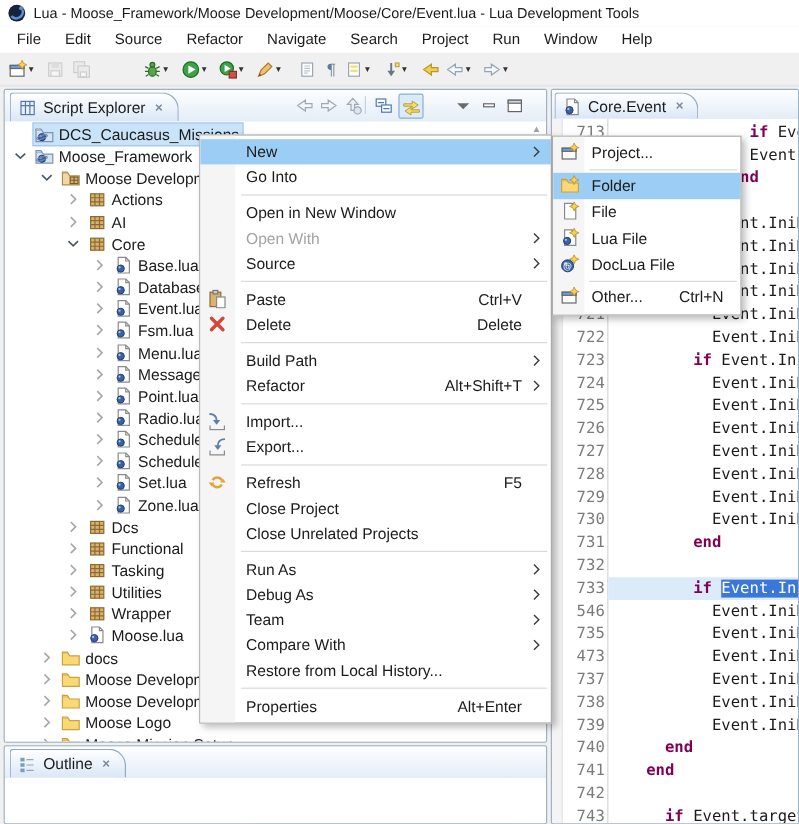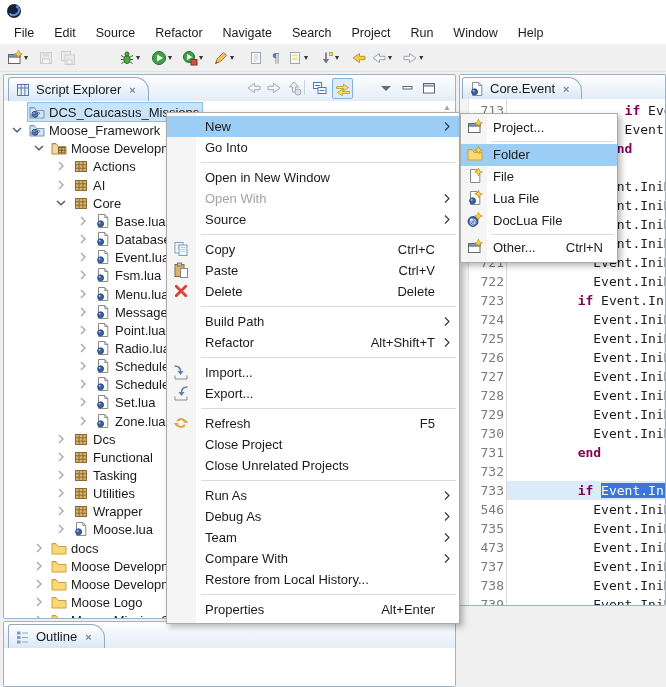--- a/index.html
+++ b/index.html
@@ -52,20 +52,21 @@
 <body>
 
 <div class="titlebar">
   <span id="applogo">
       <svg width="16" height="16" viewBox="0 0 16 16">
         <circle cx="8" cy="8" r="7" fill="#16233F"></circle>
         <path d="M3.5 10.5 a5.5 5.5 0 0 0 9.2 -5.5" stroke="#5E8FD6" stroke-width="2" fill="none"></path>
         <circle cx="11.5" cy="3.8" r="1.6" fill="#5E8FD6"></circle>
       </svg>
     </span>
+  <span>Lua - Moose_Framework/Moose Development/Moose/Core/Event.lua - Lua Development Tools</span>
 </div>
 <div class="menubar" id="menubar">
     <span class="mb">File</span>
     <span class="mb">Edit</span>
     <span class="mb">Source</span>
     <span class="mb">Refactor</span>
     <span class="mb">Navigate</span>
     <span class="mb">Search</span>
     <span class="mb">Project</span>
     <span class="mb">Run</span>
@@ -788,21 +789,21 @@
             <path d="M7 13 h6" stroke="#9AA6B4"></path>
           </svg>
         </span>
       <span>Outline</span>
       <span class="x">×</span>
     </div>
   </div>
   <div style="position:absolute;left:0;top:26px;right:0;bottom:0;background:#FFF"></div>
 </div>
 
-<div class="panel" style="left:459px;top:74px;width:207px;height:532px">
+<div class="panel" style="left:459px;top:74px;width:207px;height:613px">
   <div class="tabstrip" style="height:24px">
     <div class="tab" style="left:2px;height:22px">
       <span id="edtabicon">
           <svg width="16" height="16" viewBox="0 0 16 16">
             <path d="M3.5 1.5 H9.8 L12.8 4.5 V14.5 H3.5 Z" fill="#FFF" stroke="#8A8A8A"></path>
             <path d="M9.8 1.5 V4.5 H12.8" fill="none" stroke="#8A8A8A"></path>
             <circle cx="5.6" cy="10.8" r="3" fill="#3B62A8" stroke="#1F3A6E" stroke-width="0.8"></circle>
             <circle cx="4.6" cy="9.8" r="0.9375" fill="#A9C6EC"></circle>
           </svg>
         </span>
@@ -894,28 +895,20 @@
         </svg>
       </span></div>
     <div class="mi"><span>Source</span><span class="arr">
         <svg width="6" height="11" viewBox="0 0 6 11">
           <polyline points="1,1.5 5,5.5 1,9.5" fill="none" stroke="#3C3C3C" stroke-width="1.2"></polyline>
         </svg>
       </span></div>
     <div class="msep"></div>
     <div class="mi"><span class="ic">
         <svg width="16" height="16" viewBox="0 0 16 16">
-          <rect x="2" y="1.5" width="8" height="10.5" fill="#FFF" stroke="#7E9CC0"></rect>
-          <path d="M3.5 4 h5 M3.5 6 h5 M3.5 8 h5" stroke="#BCD0E4"></path>
-          <rect x="6" y="4" width="8" height="10.5" fill="#F4F8FC" stroke="#7E9CC0"></rect>
-          <path d="M7.5 6.5 h5 M7.5 8.5 h5 M7.5 10.5 h5" stroke="#BCD0E4"></path>
-        </svg>
-      </span><span>Copy</span><span class="sc" style="right:24px">Ctrl+C</span></div>
-    <div class="mi"><span class="ic">
-        <svg width="16" height="16" viewBox="0 0 16 16">
           <rect x="2" y="2.5" width="9" height="12" fill="#D9B36C" stroke="#8B6A34"></rect>
           <rect x="4.5" y="1" width="4" height="3" fill="#C9C9C9" stroke="#777"></rect>
           <rect x="7.5" y="6.5" width="7" height="9" fill="#FFF" stroke="#888"></rect>
         </svg>
       </span><span>Paste</span><span class="sc" style="right:24px">Ctrl+V</span></div>
     <div class="mi"><span class="ic">
         <svg width="16" height="16" viewBox="0 0 16 16">
           <path d="M3.2 3.2 L12.8 12.8 M12.8 3.2 L3.2 12.8" stroke="#D6453A" stroke-width="2.8" stroke-linecap="round"></path>
         </svg>
       </span><span>Delete</span><span class="sc" style="right:24px">Delete</span></div>

